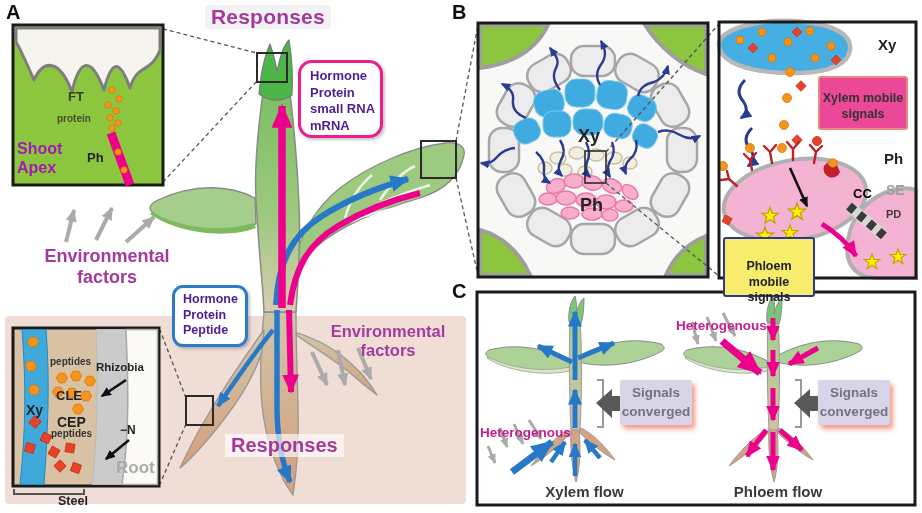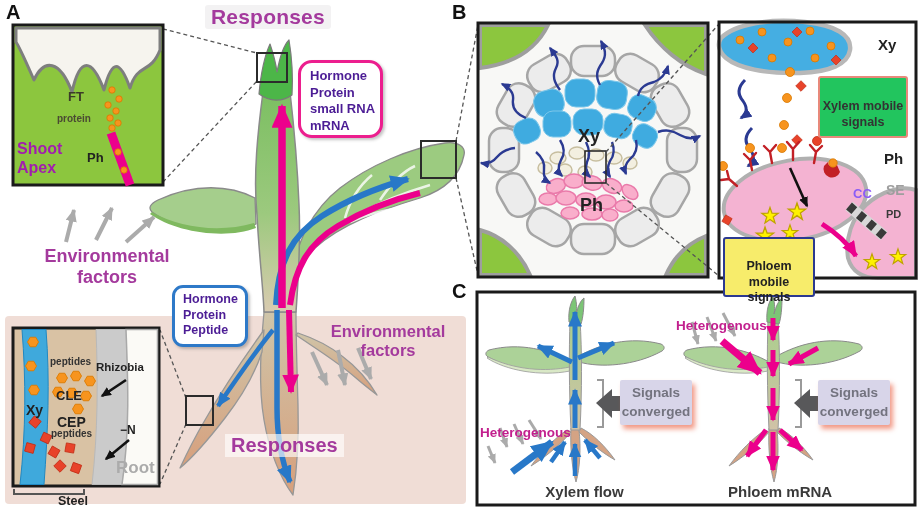--- a/index.html
+++ b/index.html
@@ -16,23 +16,23 @@
   .envl{font-size:16.5px;line-height:19px;text-align:center;}
   .roundbox{position:absolute;z-index:5;background:#fff;color:#4c1d95;font-weight:700;
             box-shadow:2px 2px 3px rgba(60,60,60,.3);}
   .hormbox1{left:298px;top:60px;width:70px;height:67px;border:3px solid #EC1E8E;border-radius:14px;
             font-size:13px;line-height:16.5px;padding:5px 0 0 9px;}
   .hormbox2{left:172px;top:285px;width:62px;height:52px;border:3px solid #2E79C8;border-radius:11px;
             font-size:12.5px;line-height:15.5px;padding:4px 0 0 8px;}
   .sigbox{position:absolute;z-index:5;width:72px;height:42px;background:#D8D5E9;color:#73737F;
           font-weight:700;font-size:13.5px;line-height:19px;text-align:center;padding-top:3px;
           box-shadow:3px 4px 5px rgba(238,120,95,.75);border-radius:2px;}
-  .xylbox{position:absolute;z-index:5;left:818px;top:76px;width:86px;height:38px;background:#22c55e;
+  .xylbox{position:absolute;z-index:5;left:818px;top:76px;width:86px;height:38px;background:#ec4899;
           border:2px solid #E8897B;border-radius:3px;color:#333;font-weight:700;font-size:12.5px;
-          line-height:16px;text-align:center;padding-top:20px;}
+          line-height:16px;text-align:center;padding-top:12px;}
   .phlbox{position:absolute;z-index:5;left:723px;top:237px;width:88px;height:36px;background:#F7EC6B;
           border:2.5px solid #2B3990;border-radius:3px;color:#222;font-weight:700;font-size:12.5px;
           line-height:15.5px;text-align:center;padding-top:20px;}
   .insetT{font-weight:700;color:#222;}
   .white{color:#a21caf;}
   .grayT{color:#ABABAB;}
   .flowlbl{font-size:15px;font-weight:700;color:#3A3A3A;text-align:center;}
 </style>
 </head>
 <body>
@@ -424,21 +424,21 @@
 <div class="lbl" style="left:51px;top:428px;font-size:10px;font-weight:700;color:#333;">peptides</div>
 <div class="lbl insetT" style="left:96px;top:361px;font-size:11.5px;">Rhizobia</div>
 <div class="lbl insetT" style="left:120px;top:423px;font-size:12px;">−N</div>
 <div class="lbl grayT" style="left:116px;top:458px;font-size:17px;font-weight:700;">Root</div>
 <div class="lbl insetT" style="left:34px;top:494px;font-size:12.5px;margin-left:24px;">Steel</div>
 
 <div class="lbl insetT" style="left:578px;top:126px;font-size:18px;">Xy</div>
 <div class="lbl insetT" style="left:580px;top:195px;font-size:18px;">Ph</div>
 <div class="lbl insetT" style="left:878px;top:36px;font-size:15px;">Xy</div>
 <div class="lbl insetT" style="left:884px;top:150px;font-size:15px;">Ph</div>
-<div class="lbl" style="left:853px;top:186px;font-size:13px;font-weight:700;color:#8b5cf6;">CC</div>
+<div class="lbl" style="left:853px;top:186px;font-size:13px;font-weight:700;color:#000000;">CC</div>
 <div class="lbl" style="left:886px;top:182px;font-size:14px;font-weight:700;color:#9E9E9E;">SE</div>
 <div class="lbl" style="left:886px;top:208px;font-size:11px;font-weight:700;color:#3A3A3A;text-align:center;">PD</div>
 
 <div class="xylbox">
   <div>Xylem mobile</div>
   <div>signals</div>
 </div>
 <div class="phlbox">
   <div>Phloem mobile</div>
   <div>signals</div>
@@ -448,15 +448,15 @@
 <div class="lbl hetero" style="left:480px;top:406px;">Heterogenous</div>
 <div class="sigbox" style="left:620px;top:380px;">
   <div>Signals</div>
   <div>converged</div>
 </div>
 <div class="sigbox" style="left:818px;top:380px;">
   <div>Signals</div>
   <div>converged</div>
 </div>
 <div class="lbl flowlbl" style="left:537px;top:483px;width:95px;">Xylem flow</div>
-<div class="lbl flowlbl" style="left:728px;top:483px;width:100px;">Phloem mRNA</div>
+<div class="lbl flowlbl" style="left:728px;top:483px;width:100px;">Phloem flow</div>
 
 </div>
 
 </body></html>

